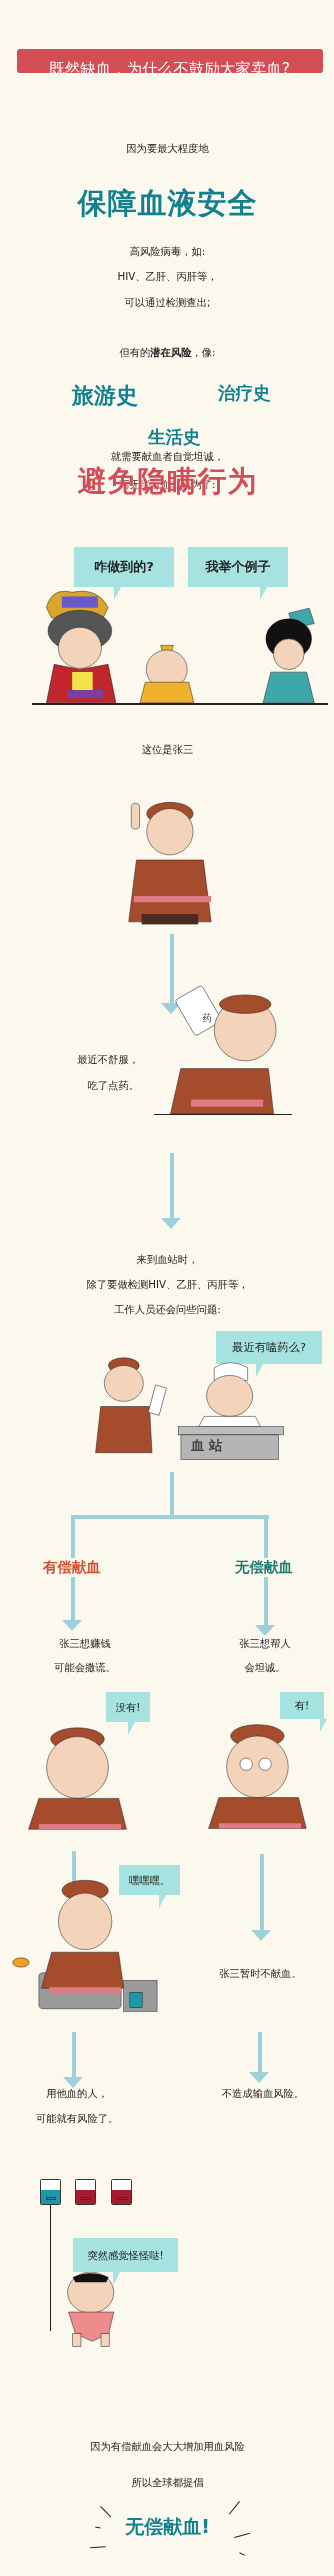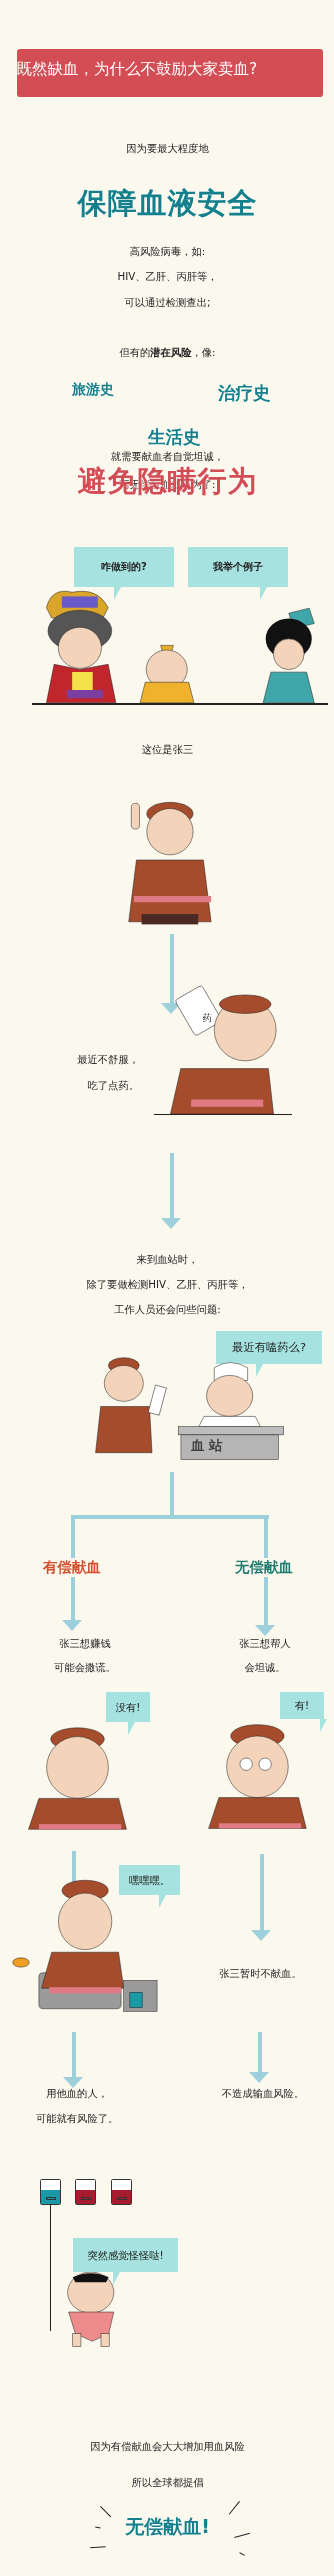--- a/index.html
+++ b/index.html
@@ -9,31 +9,31 @@
     font-family: "DejaVu Sans", "Liberation Sans", sans-serif;
     color: #222;
     position: relative;
     height: 3861px;
     overflow-x: hidden;
   }
   .abs { position: absolute; }
   .center-text { left: 0; width: 335px; text-align: center; }
   .body-text { font-size: 10.3px; line-height: 25px; color: #222; }
   .title-banner {
-    left: 16.5px; top: 49px; width: 306px; height: 48px;
+    left: 16.5px; top: 49px; width: 306px; height: 24px;
     background: #d34d55; border-radius: 3.1px;
-    color: #fff; font-size: 15.5px; line-height: 40px;
+    color: #fff; font-size: 15.5px; text-align: center; line-height: 40px;
   }
   .big-teal { color: #13808b; font-weight: bold; text-shadow: 0 0 2.1px #fff, 0 0 1px #fff; }
   .big-red { color: #d34d55; font-weight: bold; text-shadow: 0 0 2.1px #fff, 0 0 1px #fff; }
   .bubble {
     background: #a6e2df; color: #222; font-size: 10.3px; text-align: center;
     position: absolute;
   }
-  .bubble.bold { font-weight: bold; font-size: 10px; }
+  .bubble.bold { font-weight: bold; font-size: 13px; }
   .bubble::after {
     content: ""; position: absolute; bottom: -13.4px;
     border-style: solid; border-width: 13.4px 7.2px 0 0;
     border-color: #a6e2df transparent transparent transparent;
   }
   .bubble.tail-left::after { left: 40px; }
   .bubble.tail-mid::after { left: 50%; }
   .bubble.tail-right::after { right: 20.6px; }
   .arrow { position: absolute; width: 4.1px; background: #9dd0db; }
   .arrow::after {
@@ -58,21 +58,21 @@
 <div class="abs center-text big-teal" style="top:183px;font-size:29px;line-height:41px;letter-spacing:1px;">保障血液安全</div>
 
 <div class="abs center-text body-text" style="top:239px;">高风险病毒，如:</div>
 <div class="abs center-text body-text" style="top:264px;">HIV、乙肝、丙肝等，</div>
 <div class="abs center-text body-text" style="top:290px;">可以通过检测查出;</div>
 
 <div class="abs center-text body-text" style="top:340px;">
   <span>但有的</span><b>潜在风险</b><span>，像:</span>
 </div>
 
-<div class="abs big-teal" style="top:381px;left:72px;font-size:14px;">旅游史</div>
+<div class="abs big-teal" style="top:381px;left:72px;font-size:22px;">旅游史</div>
 <div class="abs big-teal" style="top:381px;left:148px;font-size:17.5px;margin-top:44px;">生活史</div>
 <div class="abs big-teal" style="top:381px;left:218px;font-size:17.5px;">治疗史</div>
 
 <div class="abs center-text body-text" style="top:444px;">就需要献血者自觉坦诚，</div>
 <div class="abs center-text body-text" style="top:472px;">而无偿献血就是为了:</div>
 
 <div class="abs center-text big-red" style="top:461px;font-size:29px;line-height:41px;letter-spacing:1px;">避免隐瞒行为</div>
 
 <div class="bubble bold tail-left" style="left:74px;top:547px;width:100px;height:40px;line-height:40px;">咋做到的?</div>
 <div class="bubble bold tail-right" style="left:188px;top:547px;width:100px;height:40px;line-height:40px;">我举个例子</div>

